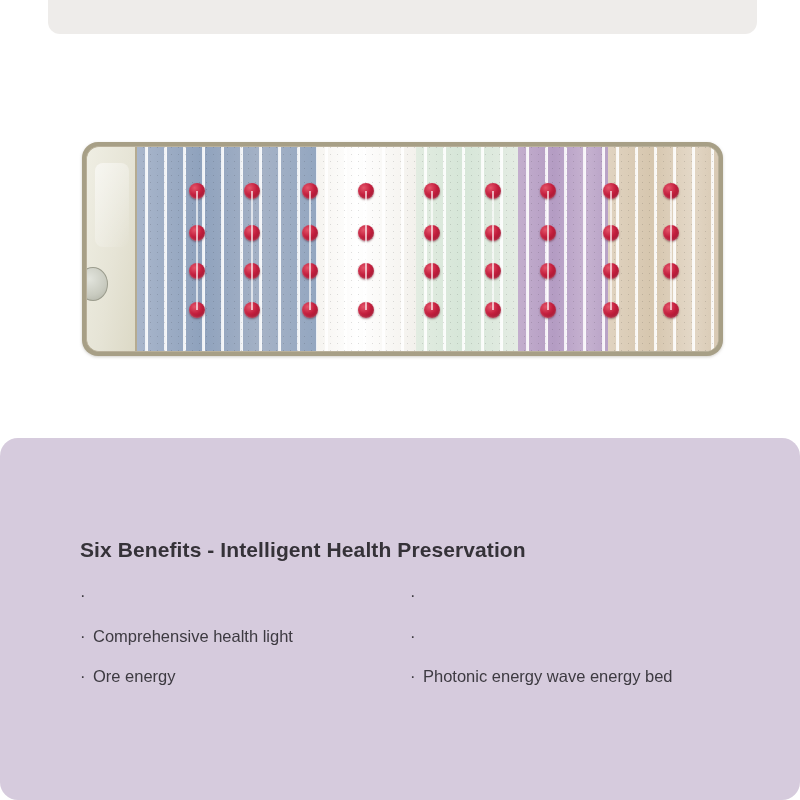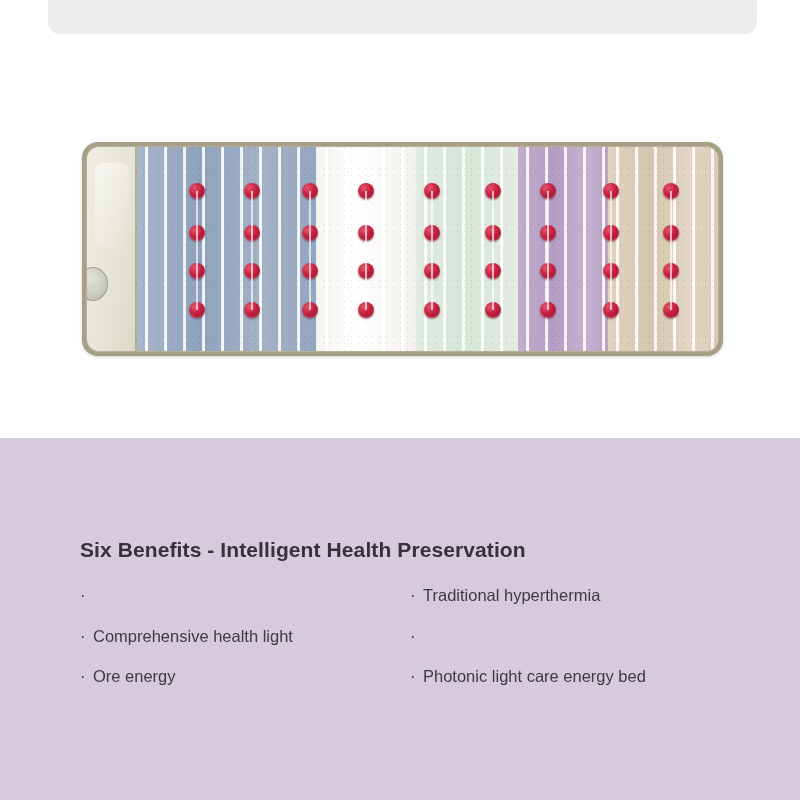--- a/index.html
+++ b/index.html
@@ -165,20 +165,21 @@
   }
 
   
   .benefits {
     position: absolute;
     left: 0;
     top: 438px;
     width: 800px;
     height: 362px;
     background: #d6cbdd;
+    border-radius: 18px;
   }
 
   .benefits-title {
     position: absolute;
     left: 80px;
     top: 100px;
     font-size: 21px;
     font-weight: bold;
     color: #353238;
     letter-spacing: .1px;
@@ -299,26 +300,25 @@
             <span>Comprehensive health light</span>
           </div>
           <div class="benefit-item">
             <span class="benefit-bullet">·</span>
             <span>Ore energy</span>
           </div>
         </div>
         <div class="benefit-col">
           <div class="benefit-item">
             <span class="benefit-bullet">·</span>
-            <span>Traditional hyperthermia</span>
-          </div>
-          <div class="benefit-item">
-            <span class="benefit-bullet">·</span>
-          </div>
-          <div class="benefit-item">
-            <span class="benefit-bullet">·</span>
-            <span>Photonic light care energy bed</span>
+          </div>
+          <div class="benefit-item">
+            <span class="benefit-bullet">·</span>
+          </div>
+          <div class="benefit-item">
+            <span class="benefit-bullet">·</span>
+            <span>Photonic energy wave energy bed</span>
           </div>
         </div>
       </div>
   </div>
 
 </div>
 
 </body></html>

